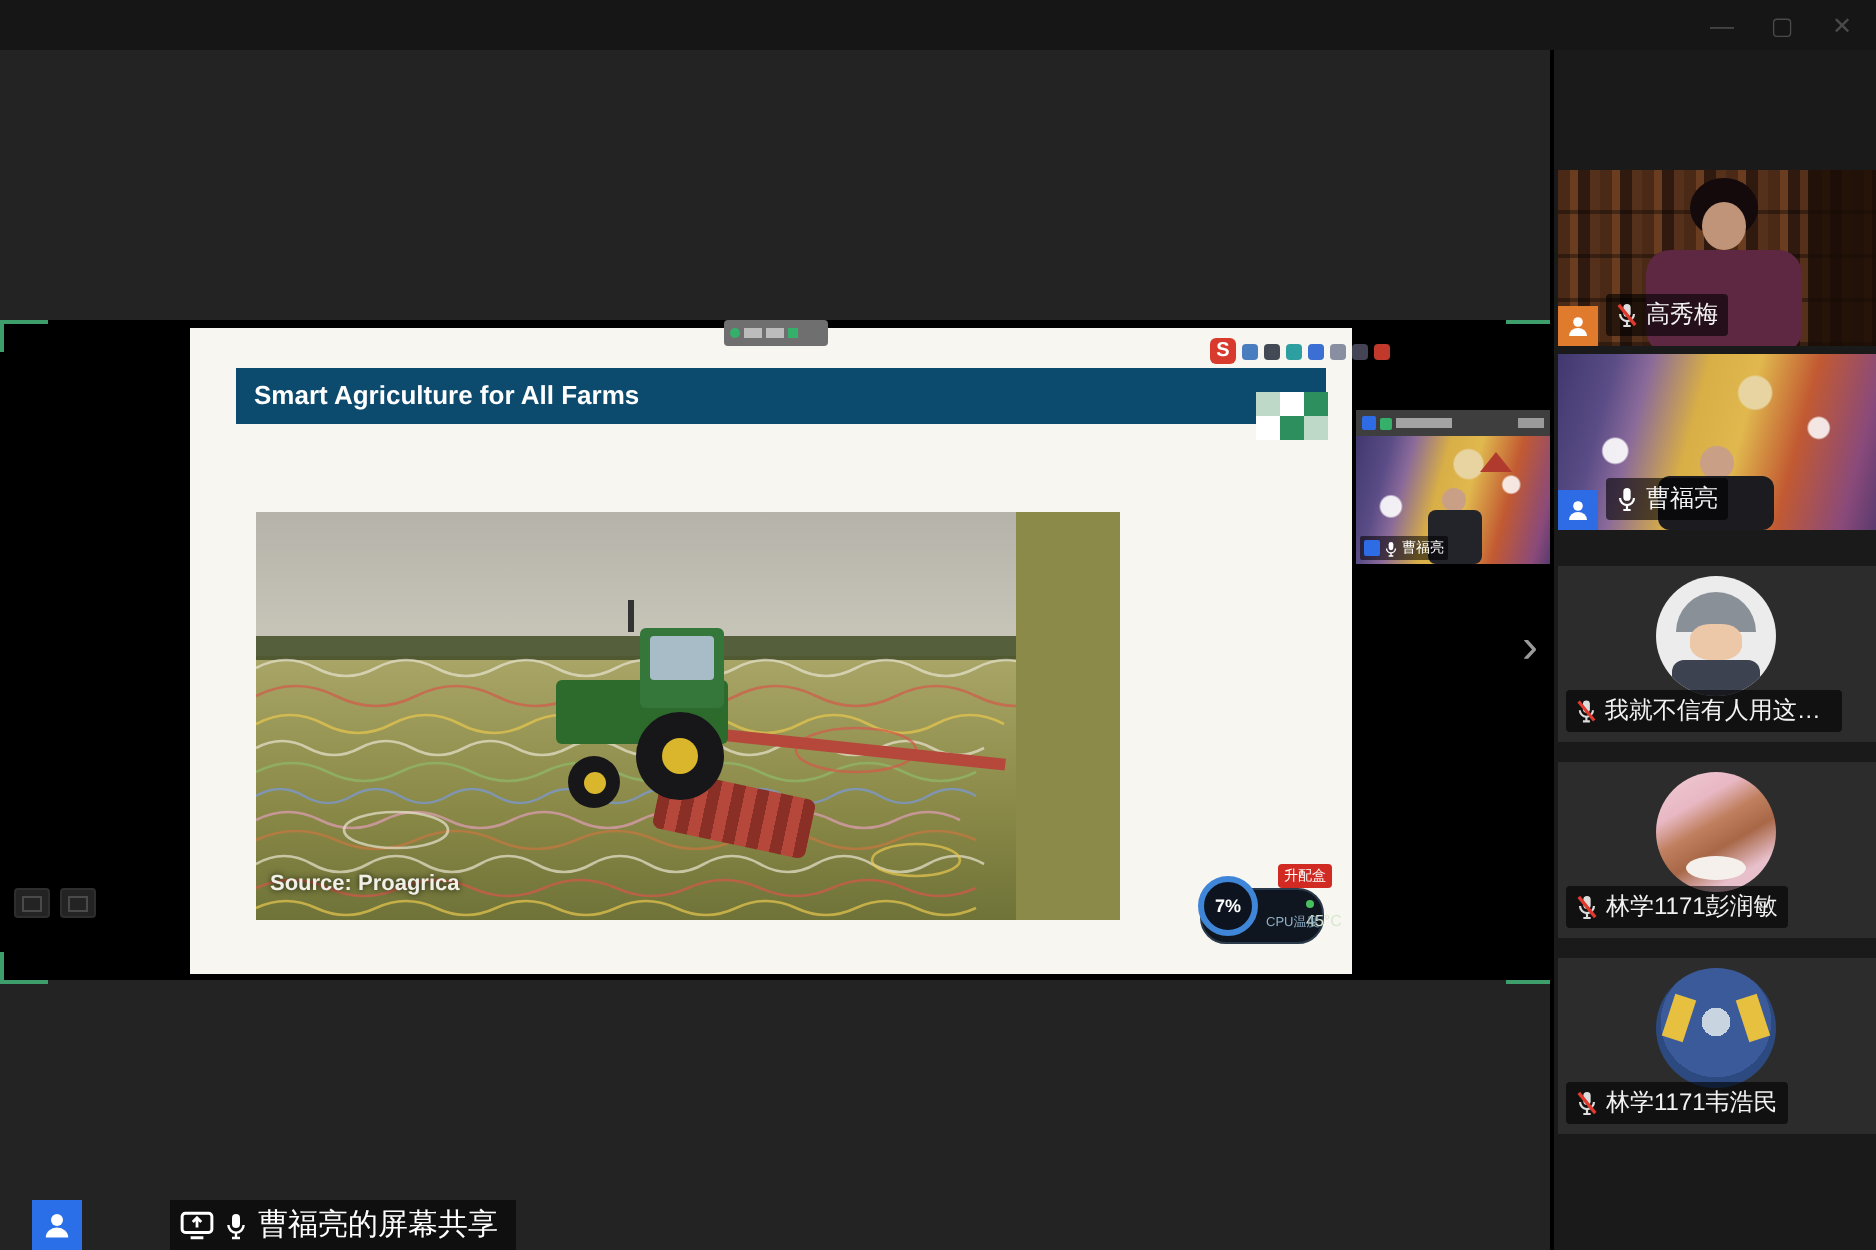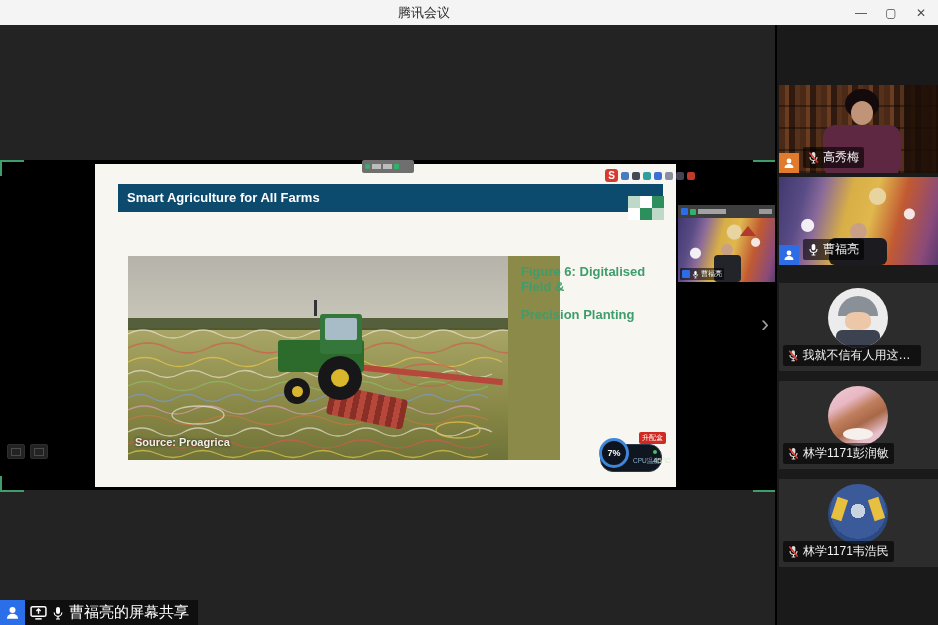--- a/index.html
+++ b/index.html
@@ -113,21 +113,21 @@
   .tray-icons{position:absolute;left:7px;top:444px;display:flex;gap:5px;z-index:2;}
   .tray-ic{width:16px;height:13px;background:#232323;border:1px solid #2e2e2e;border-radius:2px;
        display:flex;align-items:center;justify-content:center;}
   .tray-ic div{width:8px;height:6px;border:1px solid #4a4a4a;}
 
   
   .chevron{position:absolute;left:754px;top:306px;width:22px;height:38px;z-index:4;color:#9a9a9a;
        font-size:24px;line-height:36px;text-align:center;cursor:pointer;}
 
   
-  .statusbar{position:absolute;left:0;top:600px;height:25px;display:flex;z-index:8;}
+  .statusbar{position:absolute;left:16px;top:600px;height:25px;display:flex;z-index:8;gap:44px;}
   .presence-big{width:25px;height:25px;background:#2a6fe8;display:flex;align-items:center;justify-content:center;}
   .share-chip{display:flex;align-items:center;gap:5px;background:rgba(12,12,12,.88);padding:0 9px 0 5px;}
   .share-text{font-size:15px;color:#fff;}
 
   
   .sidebar-divider{position:absolute;left:775px;top:25px;width:2px;height:600px;background:#000;z-index:5;}
   .sidebar{position:absolute;left:777px;top:25px;width:161px;height:600px;background:#1a1a1a;z-index:5;}
   .tile{position:absolute;left:2px;width:159px;height:88px;overflow:hidden;background:#2c2c2c;}
   .tile.t1{top:60px;background-color:#2a180e;
        background-image:
@@ -166,23 +166,20 @@
   .presence-sm{position:absolute;left:0;bottom:0;width:20px;height:20px;display:flex;
        align-items:center;justify-content:center;}
   .presence-orange{background:#e07b2e;}
   .presence-blue{background:#2d6ce5;}
 </style>
 </head>
 <body>
 
 <div class="app">
 
-  <div class="titlebar">
-    <div class="title">腾讯会议</div>
-  </div>
   <div class="win-controls">
     <div class="win-btn">—</div>
     <div class="win-btn">▢</div>
     <div class="win-btn">✕</div>
   </div>
 
   <div class="main-bg"></div>
   <div class="capture"></div>
   <div class="corner tl"></div>
   <div class="corner tr"></div>
@@ -231,24 +228,20 @@
       </div>
       <div class="rear-wheel">
         <div class="rear-hub"></div>
       </div>
       <div class="front-wheel">
         <div class="front-hub"></div>
       </div>
       <div class="source-label">Source: Proagrica</div>
     </div>
 
-    <div class="caption">
-      <p>Figure 6: Digitalised Field &amp;</p>
-      <p>Precision Planting</p>
-    </div>
 
     <div class="monitor-widget">
       <div class="widget-pill"></div>
       <div class="gauge">7%</div>
       <div class="w-temp">45°C</div>
       <div class="w-label">CPU温度</div>
       <div class="w-tag">升配盒</div>
     </div>
   </div>
 

